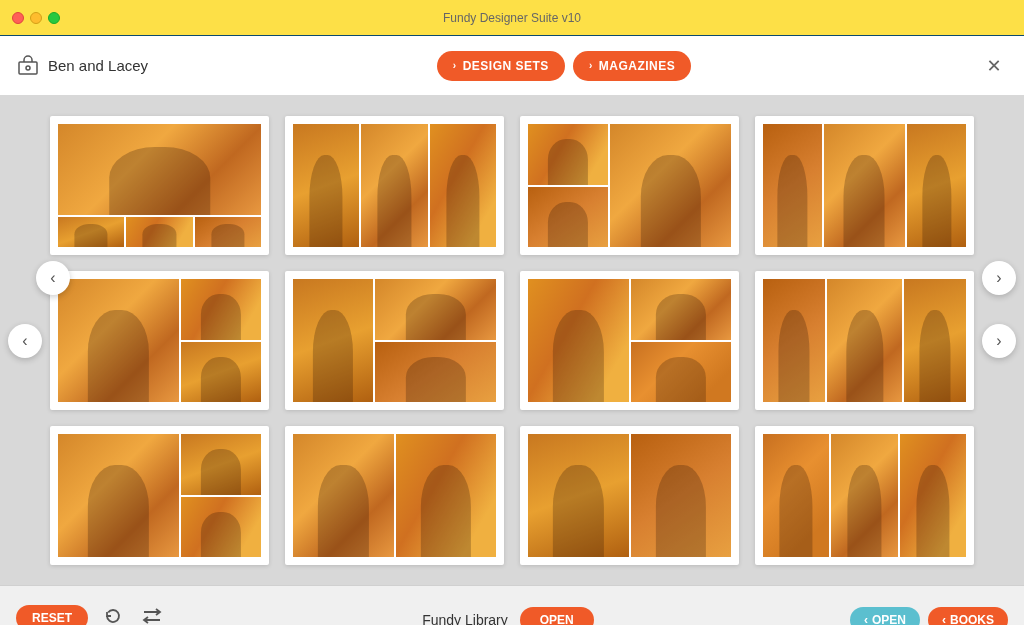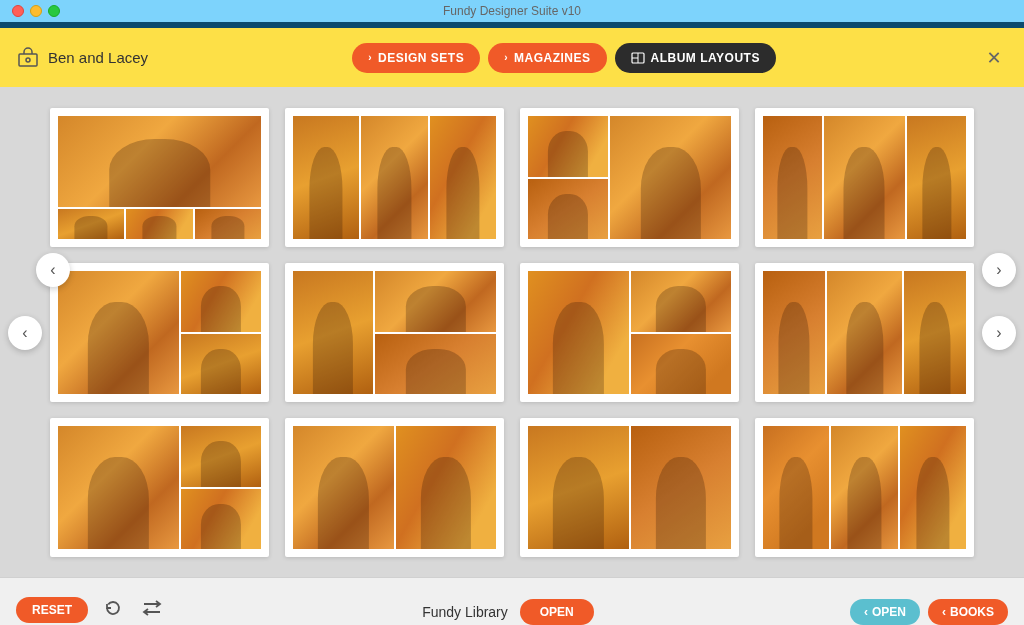--- a/index.html
+++ b/index.html
@@ -7,27 +7,27 @@
       font-family: -apple-system, BlinkMacSystemFont, 'Segoe UI', sans-serif;
       background: #e8e8e8;
       width: 1024px;
       height: 625px;
       overflow: hidden;
       position: relative;
     }
 
     
     .titlebar {
-      background: #7dd3fc;
-      height: 28px;
+      background: #fde047;
+      height: 36px;
       display: flex;
       align-items: center;
       justify-content: center;
       position: relative;
-      border-bottom: 6px solid #0c4a6e;
+      border-bottom: 1px solid #0c4a6e;
     }
     .titlebar-title {
       font-size: 12px;
       color: #666;
     }
     .traffic-lights {
       position: absolute;
       left: 12px;
       display: flex;
       gap: 6px;
@@ -38,21 +38,21 @@
       height: 12px;
       border-radius: 50%;
       cursor: pointer;
     }
     .tl-red { background: #ff5f57; border: 1px solid #e0443e; }
     .tl-yellow { background: #febc2e; border: 1px solid #d4a017; }
     .tl-green { background: #28c840; border: 1px solid #1aab29; }
 
     
     .header {
-      background: #fde047;
+      background: #ffffff;
       height: 60px;
       display: flex;
       align-items: center;
       padding: 0 16px;
       border-bottom: 1px solid #d8d8d8;
       gap: 16px;
     }
     .logo-area {
       display: flex;
       align-items: center;
@@ -311,28 +311,20 @@
 
   <div class="nav-buttons">
     <button class="nav-btn nav-btn-orange">
       <span class="chevron">›</span>
       <span>DESIGN SETS</span>
     </button>
     <button class="nav-btn nav-btn-orange">
       <span class="chevron">›</span>
       <span>MAGAZINES</span>
     </button>
-    <button class="nav-btn nav-btn-dark">
-      <svg width="14" height="14" viewBox="0 0 14 14">
-        <rect x="1" y="2" width="12" height="10" rx="1" stroke="white" stroke-width="1.2" fill="none"></rect>
-        <line x1="7" y1="2" x2="7" y2="12" stroke="white" stroke-width="1"></line>
-        <line x1="1" y1="7" x2="7" y2="7" stroke="white" stroke-width="1"></line>
-      </svg>
-      <span>ALBUM LAYOUTS</span>
-    </button>
   </div>
 
   <button class="close-btn">✕</button>
 </div>
 
 <div class="main-content">
 
   <button class="carousel-arrow carousel-arrow-left inner-arrow-left" style="left:36px; top:165px; transform:none;">‹</button>
   <button class="carousel-arrow" style="right:8px; top:165px; transform:none; position:absolute;">›</button>
 

